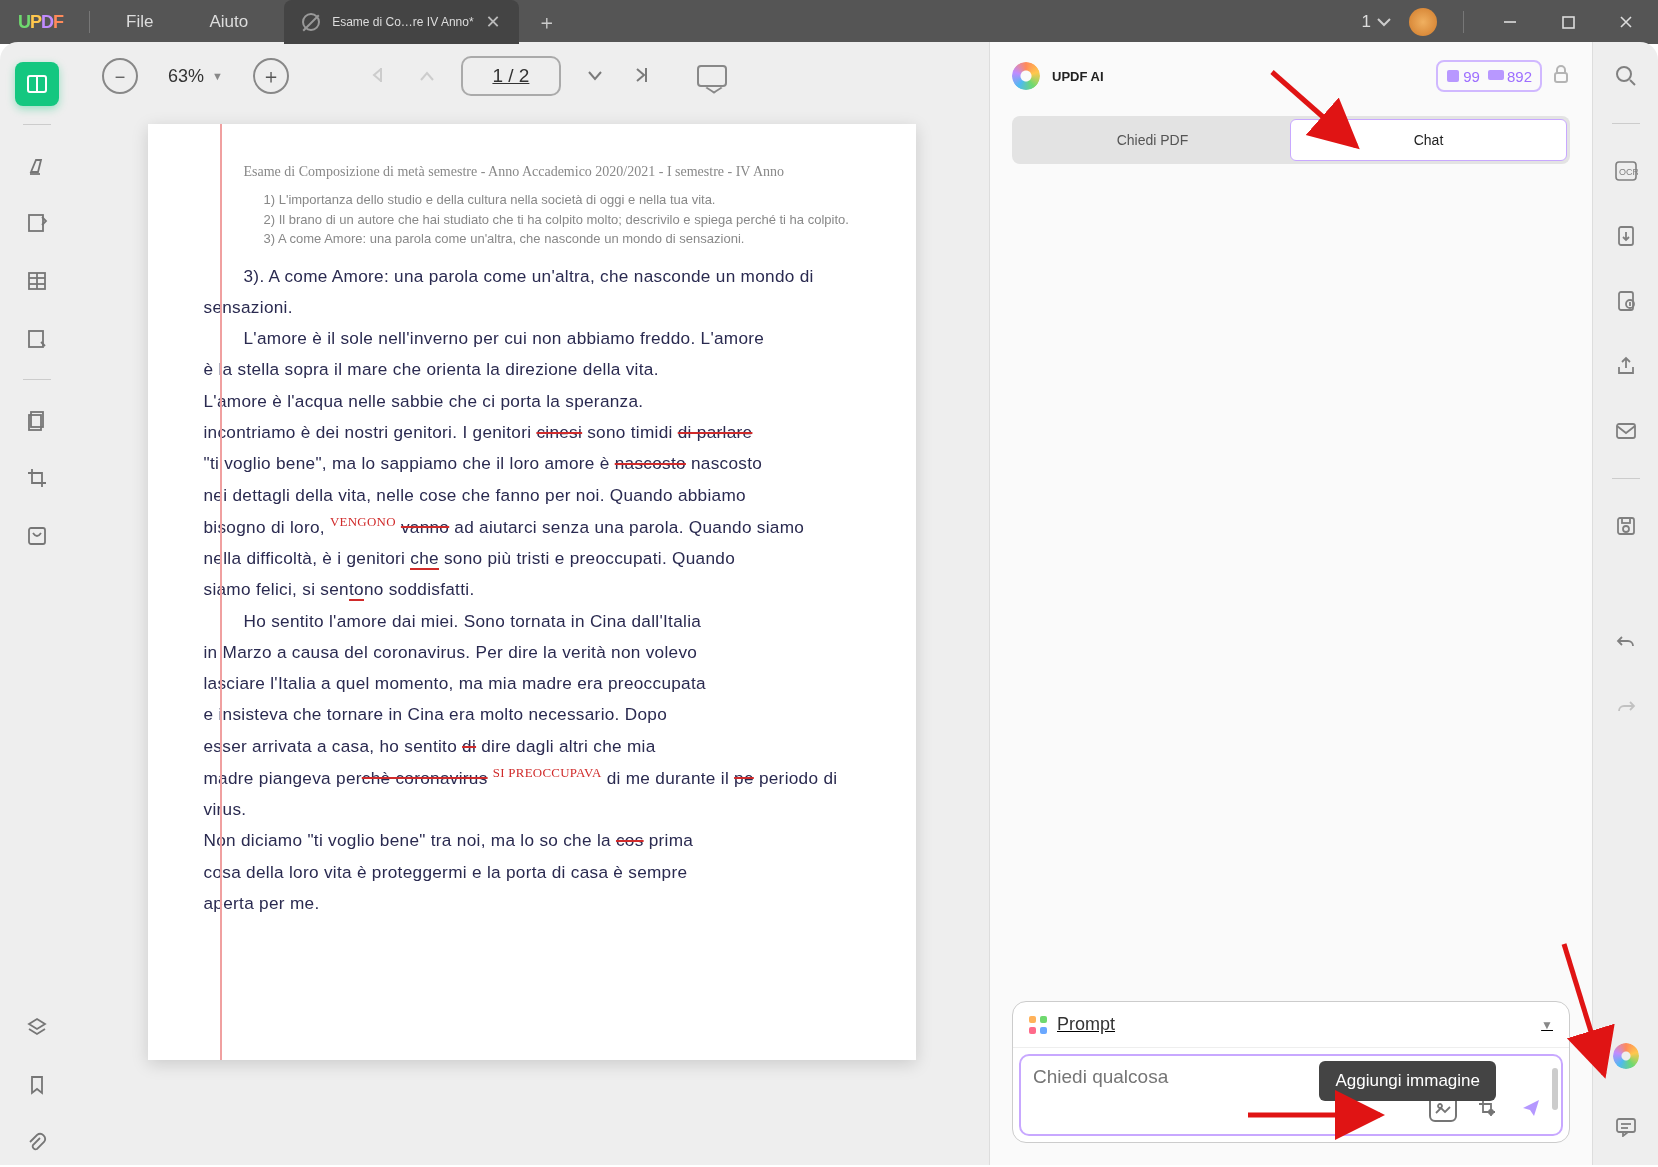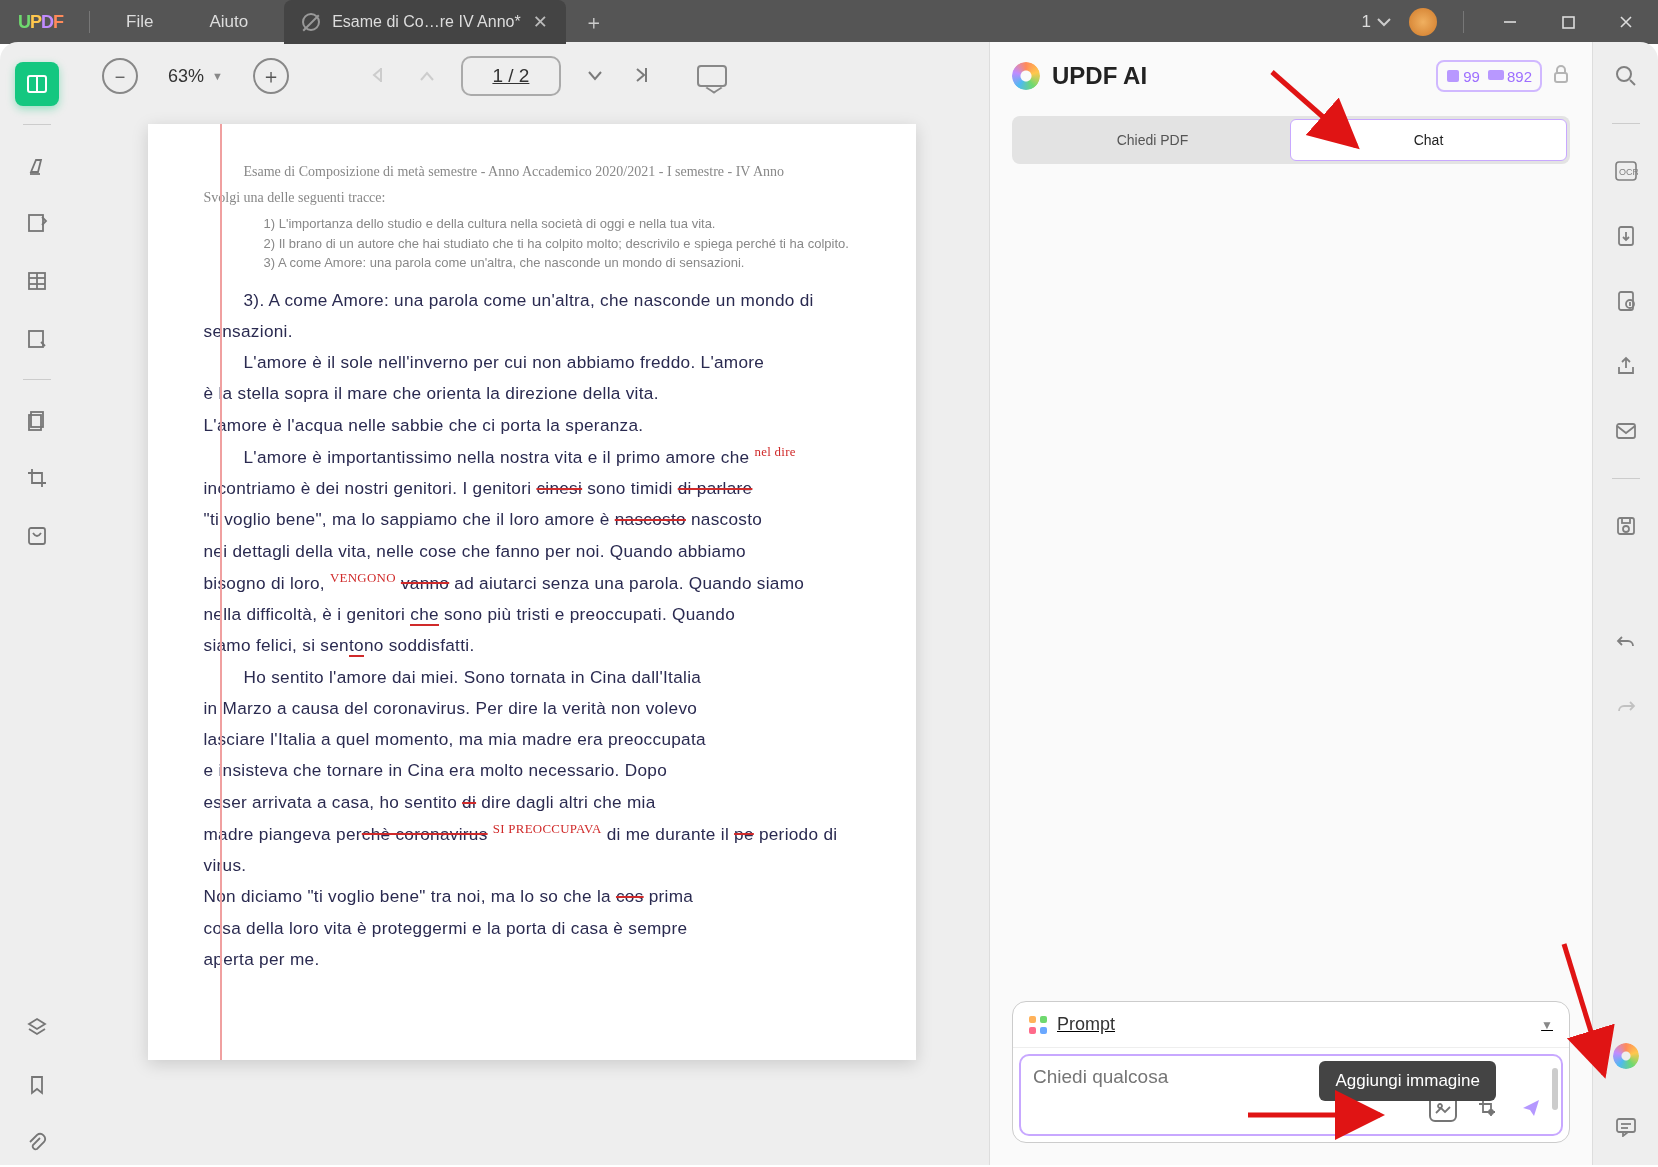--- a/index.html
+++ b/index.html
@@ -7,21 +7,21 @@
 
 
 .titlebar { height: 44px; background: #555555; display: flex; align-items: center; color: #ccc; }
 .logo { padding: 0 18px; font-weight: 700; font-size: 18px; letter-spacing: -1px; }
 .logo .u { color: #6fd96f; } .logo .p { color: #ffc74d; } .logo .d { color: #c08bff; } .logo .f { color: #ff8a5a; }
 .tb-sep { width: 1px; height: 22px; background: #777; margin: 0 8px; }
 .tb-menu { padding: 0 28px; font-size: 17px; color: #ddd; cursor: pointer; }
 .tab { height: 44px; background: #444; display: flex; align-items: center; padding: 0 18px; gap: 12px; border-radius: 8px 8px 0 0; margin-left: 8px; }
 .tab-icon { width: 18px; height: 18px; border: 2px solid #999; border-radius: 50%; position: relative; }
 .tab-icon::after { content: ""; position: absolute; width: 22px; height: 2px; background: #999; transform: rotate(-45deg); top: 7px; left: -4px; }
-.tab-title { font-size: 16px; color: #ddd; max-width: 210px; white-space: nowrap; }
+.tab-title { font-size: 12px; color: #ddd; max-width: 210px; white-space: nowrap; }
 .tab-close { color: #bbb; font-size: 18px; cursor: pointer; }
 .new-tab { margin-left: 18px; color: #ccc; font-size: 20px; cursor: pointer; }
 .tb-right { margin-left: auto; display: flex; align-items: center; gap: 18px; padding-right: 12px; }
 .tb-right .num { color: #ddd; font-size: 17px; display: flex; align-items: center; gap: 6px; }
 .avatar { width: 28px; height: 28px; border-radius: 50%; background: radial-gradient(#f0b060,#d07a2a); }
 .winbtn { width: 40px; height: 36px; display: flex; align-items: center; justify-content: center; color: #ddd; cursor: pointer; }
 
 
 .main { display: flex; height: calc(1167px - 44px); background: #eeeeee; border-radius: 18px 18px 0 0; margin-top: -2px; }
 .left-rail { width: 74px; background: transparent; display: flex; flex-direction: column; align-items: center; padding-top: 20px; gap: 14px; }
@@ -52,21 +52,21 @@
 .handwriting p { text-indent: 40px; margin: 0; }
 .handwriting p.ni { text-indent: 0; }
 .red-note { color: #d02a2a; font-size: 0.75em; font-family: "Segoe Script", cursive; }
 .strike { text-decoration: line-through; text-decoration-color: #d02a2a; text-decoration-thickness: 2px; }
 .redund { border-bottom: 2.5px solid #d02a2a; }
 
 
 .ai-panel { width: 603px; background: #fafafa; border-left: 1px solid #ddd; display: flex; flex-direction: column; position: relative; }
 .ai-head { height: 68px; display: flex; align-items: center; padding: 0 22px; gap: 12px; }
 .ai-logo { width: 28px; height: 28px; border-radius: 50%; background: conic-gradient(#ff8a5a,#ffc74d,#6fd96f,#4fbaf0,#c08bff,#ff8a5a); -webkit-mask: radial-gradient(circle at center,transparent 5px,#000 6px,#000 12px,transparent 13px); mask: radial-gradient(circle at center,transparent 5px,#000 6px); position: relative; }
-.ai-title { font-size: 24px; font-weight: 700; color: #222; }
+.ai-title { font-size: 13px; font-weight: 700; color: #222; }
 .ai-head-right { margin-left: auto; display: flex; align-items: center; gap: 10px; }
 .credit-badge { height: 32px; border: 2px solid #d0b8ff; border-radius: 8px; display: flex; align-items: center; padding: 0 8px; gap: 8px; font-size: 15px; }
 .credit-badge .c1 { color: #9d6eff; display: flex; align-items: center; gap: 3px; }
 .credit-badge .c2 { color: #9d6eff; display: flex; align-items: center; gap: 3px; }
 .lock-icon { color: #b4b4b4; }
 
 .mode-toggle { margin: 6px 22px; height: 48px; background: #e3e3e3; border-radius: 8px; display: flex; padding: 3px; }
 .mode-btn { flex: 1; display: flex; align-items: center; justify-content: center; font-size: 14px; color: #555; border-radius: 6px; cursor: pointer; }
 .mode-btn.active { background: #fff; border: 1px solid #c8a8ff; color: #222; }
 
@@ -236,32 +236,30 @@
           </svg></div>
       <div class="nav-arrow"><svg width="18" height="14">
             <path d="M2 1 L9 7 L2 13 M11 0 L11 14" stroke="#7a7a7a" stroke-width="2" fill="none"></path>
           </svg></div>
       <div class="present-icon"></div>
     </div>
     <div class="doc-viewport">
       <div class="page">
         <div class="redline"></div>
         <div class="page-head">Esame di Composizione di metà semestre  -  Anno Accademico 2020/2021 - I semestre - IV Anno</div>
-        <div class="page-sub">Svolgi una delle seguenti tracce:</div>
         <div class="page-list">
           <div>1)  L'importanza dello studio e della cultura nella società di oggi e nella tua vita.</div>
           <div>2)  Il brano di un autore che hai studiato che ti ha colpito molto; descrivilo e spiega perché ti ha colpito.</div>
           <div>3)  A come Amore: una parola come un'altra, che nasconde un mondo di sensazioni.</div>
         </div>
         <div class="handwriting">
           <p>3). A come Amore: una parola come un'altra, che nasconde un mondo di sensazioni.</p>
           <p>L'amore è il sole nell'inverno per cui non abbiamo freddo. L'amore</p>
           <p class="ni">è la stella sopra il mare che orienta la direzione della vita.</p>
           <p class="ni">L'amore è l'acqua nelle sabbie che ci porta la speranza.</p>
-          <p>L'amore è importantissimo nella nostra vita e il primo amore che <sup class="red-note">nel dire</sup></p>
           <p class="ni">incontriamo è dei nostri genitori. I genitori <span class="strike">cinesi</span> sono timidi <span class="strike">di parlare</span></p>
           <p class="ni">"ti voglio bene", ma lo sappiamo che il loro amore è <span class="strike">nascosto</span> nascosto</p>
           <p class="ni">nei dettagli della vita, nelle cose che fanno per noi. Quando abbiamo</p>
           <p class="ni">bisogno di loro, <sup class="red-note">VENGONO</sup> <span class="strike">vanno</span> ad aiutarci senza una parola. Quando siamo</p>
           <p class="ni">nella difficoltà, è i genitori <span class="redund">che</span> sono più tristi e preoccupati. Quando</p>
           <p class="ni">siamo felici, si sen<span class="redund">to</span>no soddisfatti.</p>
           <p>Ho sentito l'amore dai miei. Sono tornata in Cina dall'Italia</p>
           <p class="ni">in Marzo a causa del coronavirus. Per dire la verità non volevo</p>
           <p class="ni">lasciare l'Italia a quel momento, ma mia madre era preoccupata</p>
           <p class="ni">e insisteva che tornare in Cina era molto necessario. Dopo</p>

